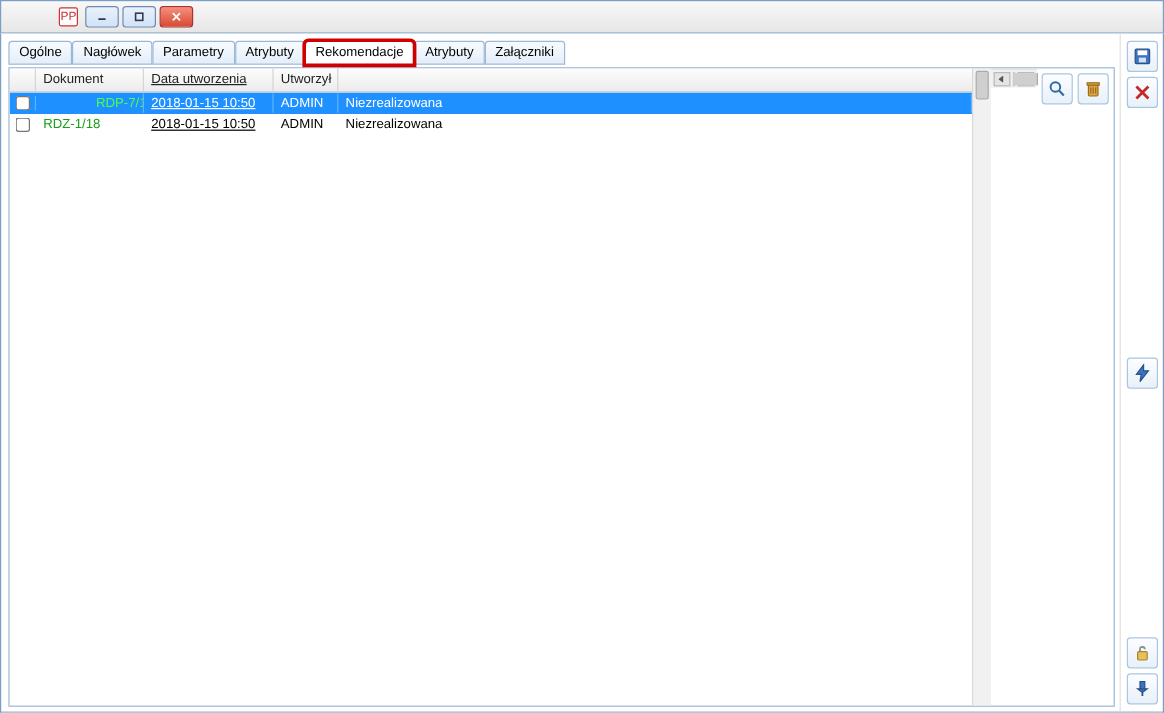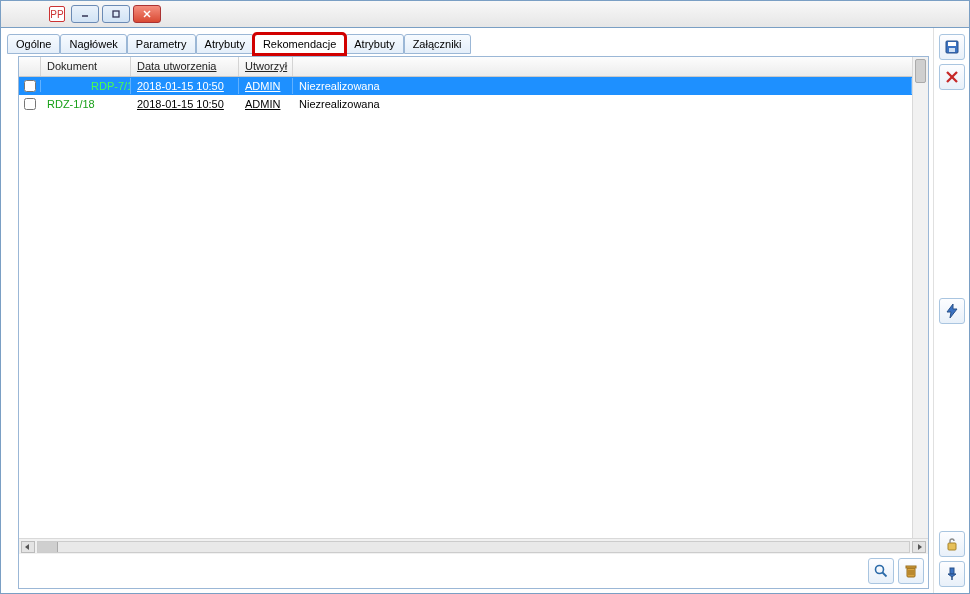--- a/index.html
+++ b/index.html
@@ -116,24 +116,23 @@
     outline: 3px solid #d10000;
     outline-offset: -1px;
   }
 
   
   .content-panel {
     flex: 1;
     border: 1px solid #9bb7d6;
     background: #fff;
     display: flex;
-    flex-direction: column;
+    flex-direction: row;
     position: relative;
     min-height: 0;
-    margin-left: 11px;
   }
 
   .grid-wrap {
     flex: 1;
     display: flex;
     min-height: 0;
     overflow: hidden;
   }
   .grid {
     flex: 1;
@@ -148,21 +147,21 @@
     align-items: stretch;
   }
   .grid-header .hcell {
     border-right: 1px solid #d4d4d4;
     padding: 3px 6px;
     color: #222;
   }
   .col-check { width: 22px; flex: none; }
   .col-doc { width: 90px; flex: none; }
   .col-date { width: 108px; flex: none; text-decoration: underline; }
-  .col-user { width: 54px; flex: none; text-decoration: underline; }
+  .col-user { width: 54px; flex: none; }
   .col-status { flex: 1; }
 
   .grid-body {
     overflow: auto;
   }
   .grid-row {
     display: flex;
     height: 18px;
     align-items: center;
     border-bottom: 1px solid transparent;

